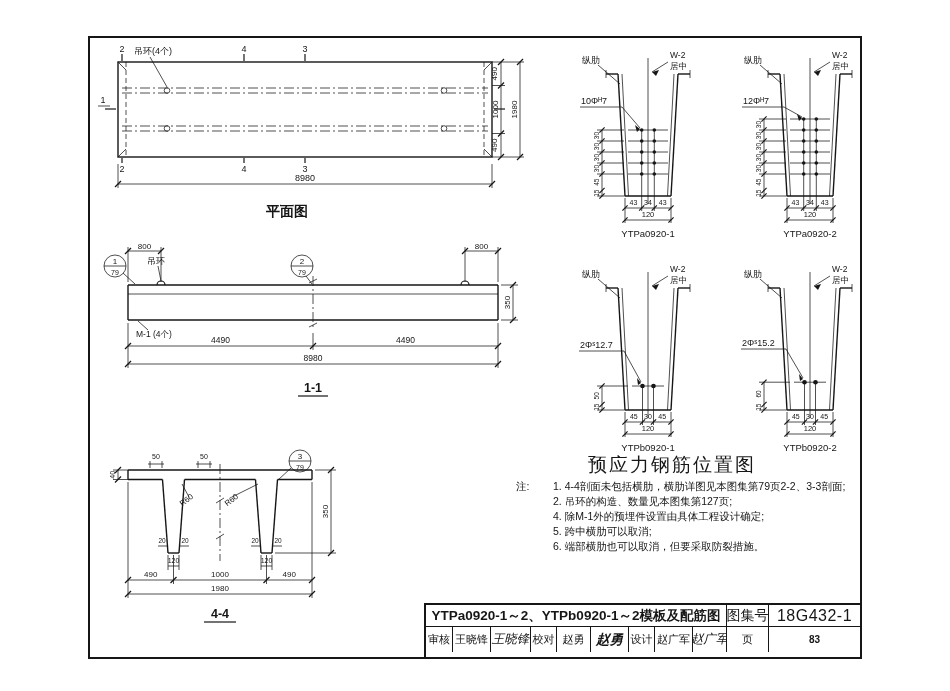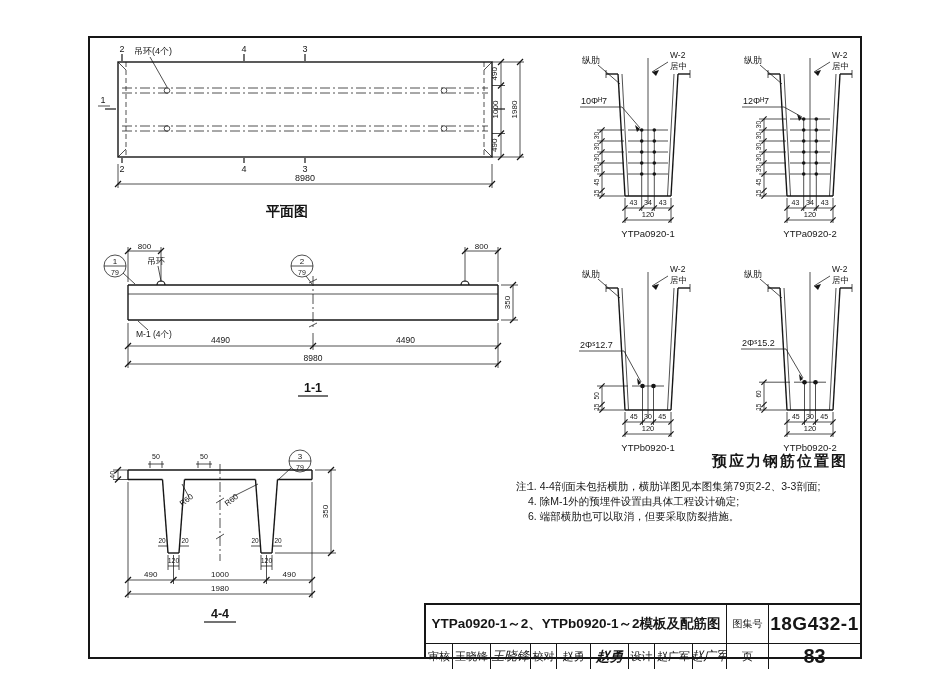--- a/index.html
+++ b/index.html
@@ -13,37 +13,37 @@
   .ln{stroke:#161616;stroke-width:1.4;fill:none}
   .tn{stroke:#161616;stroke-width:0.75;fill:none}
   .tk{stroke:#161616;stroke-width:1.2;fill:none}
   .dd{stroke-dasharray:10,3,2,3}
   .ds{stroke-dasharray:5,3}
   .fil{fill:#161616;stroke:none}
   .cap{font-weight:bold}
   
   .notes{font-size:10.5px;line-height:15px;color:#161616}
   .notes .nlabel{position:absolute;left:0;top:0}
-  .notes .nline{margin-left:12px}
+  .notes .nline{margin-left:37px}
   
   .tblock{left:424px;top:603px;width:436px;height:54px;border-top:2px solid #161616;border-left:2px solid #161616;background:#fff}
   .tbrow{display:flex;align-items:stretch}
-  .tbrow1{height:39px;border-bottom:1px solid #161616}
+  .tbrow1{height:22px;border-bottom:1px solid #161616}
   .tbrow2{height:25px}
   .cell{display:flex;align-items:center;justify-content:center;border-left:1px solid #161616;overflow:hidden;white-space:nowrap}
   .cell:first-child{border-left:none}
   .tb-title{width:300px;font-size:13.5px;font-weight:bold;letter-spacing:0}
-  .tb-atlas-label{width:42px;font-size:10px}
-  .tb-atlas-no{width:92px;font-size:19px;font-weight:bold;letter-spacing:.5px}
+  .tb-atlas-label{width:42px;font-size:14px}
+  .tb-atlas-no{width:92px;font-size:16px;font-weight:normal;letter-spacing:.5px}
   .lab{font-size:11px}
   .nam{font-size:11px}
   .sig{font-style:italic;font-family:"DejaVu Serif","Liberation Serif",serif;font-size:12.5px}
   .sigb{font-weight:bold;font-size:13.5px}
-  .pno{font-size:20px;font-weight:bold}
-  .bigcap{font-size:15px;font-weight:bold;letter-spacing:2px;text-align:right}
+  .pno{font-size:10px;font-weight:bold}
+  .bigcap{font-size:19px;font-weight:normal;letter-spacing:2px;text-align:left}
 </style>
 </head>
 <body>
 
 <div class="sheet">
   <div class="frame"></div>
 
   <svg class="abs" style="left:92px;top:44px" width="460" height="196" viewBox="0 0 460 196">
     <defs>
         <path id="tkp" d="M-3 3 L3 -3" class="tk"></path>
@@ -567,21 +567,23 @@
     <text x="94.2" y="159" font-size="7" text-anchor="middle">45</text>
     <text x="80" y="171" font-size="7.5" text-anchor="middle">120</text>
     <text x="80" y="191" font-size="9.5" text-anchor="middle">YTPb0920-2</text>
   </svg>
 
   <div class="abs bigcap" style="left:588px;top:452px;width:260px">预应力钢筋位置图</div>
 
   <div class="abs notes" style="left:516px;top:479px;width:346px">
     <span class="nlabel">注:</span>
     <div class="nline">1. 4-4剖面未包括横肋，横肋详图见本图集第79页2-2、3-3剖面;</div>
+    <div class="nline">2. 吊环的构造、数量见本图集第127页;</div>
     <div class="nline">4. 除M-1外的预埋件设置由具体工程设计确定;</div>
+    <div class="nline">5. 跨中横肋可以取消;</div>
     <div class="nline">6. 端部横肋也可以取消，但要采取防裂措施。</div>
   </div>
 
   <div class="abs tblock">
     <div class="tbrow tbrow1">
       <div class="cell tb-title">YTPa0920-1～2、YTPb0920-1～2模板及配筋图</div>
       <div class="cell tb-atlas-label">图集号</div>
       <div class="cell tb-atlas-no">18G432-1</div>
     </div>
     <div class="tbrow tbrow2">

